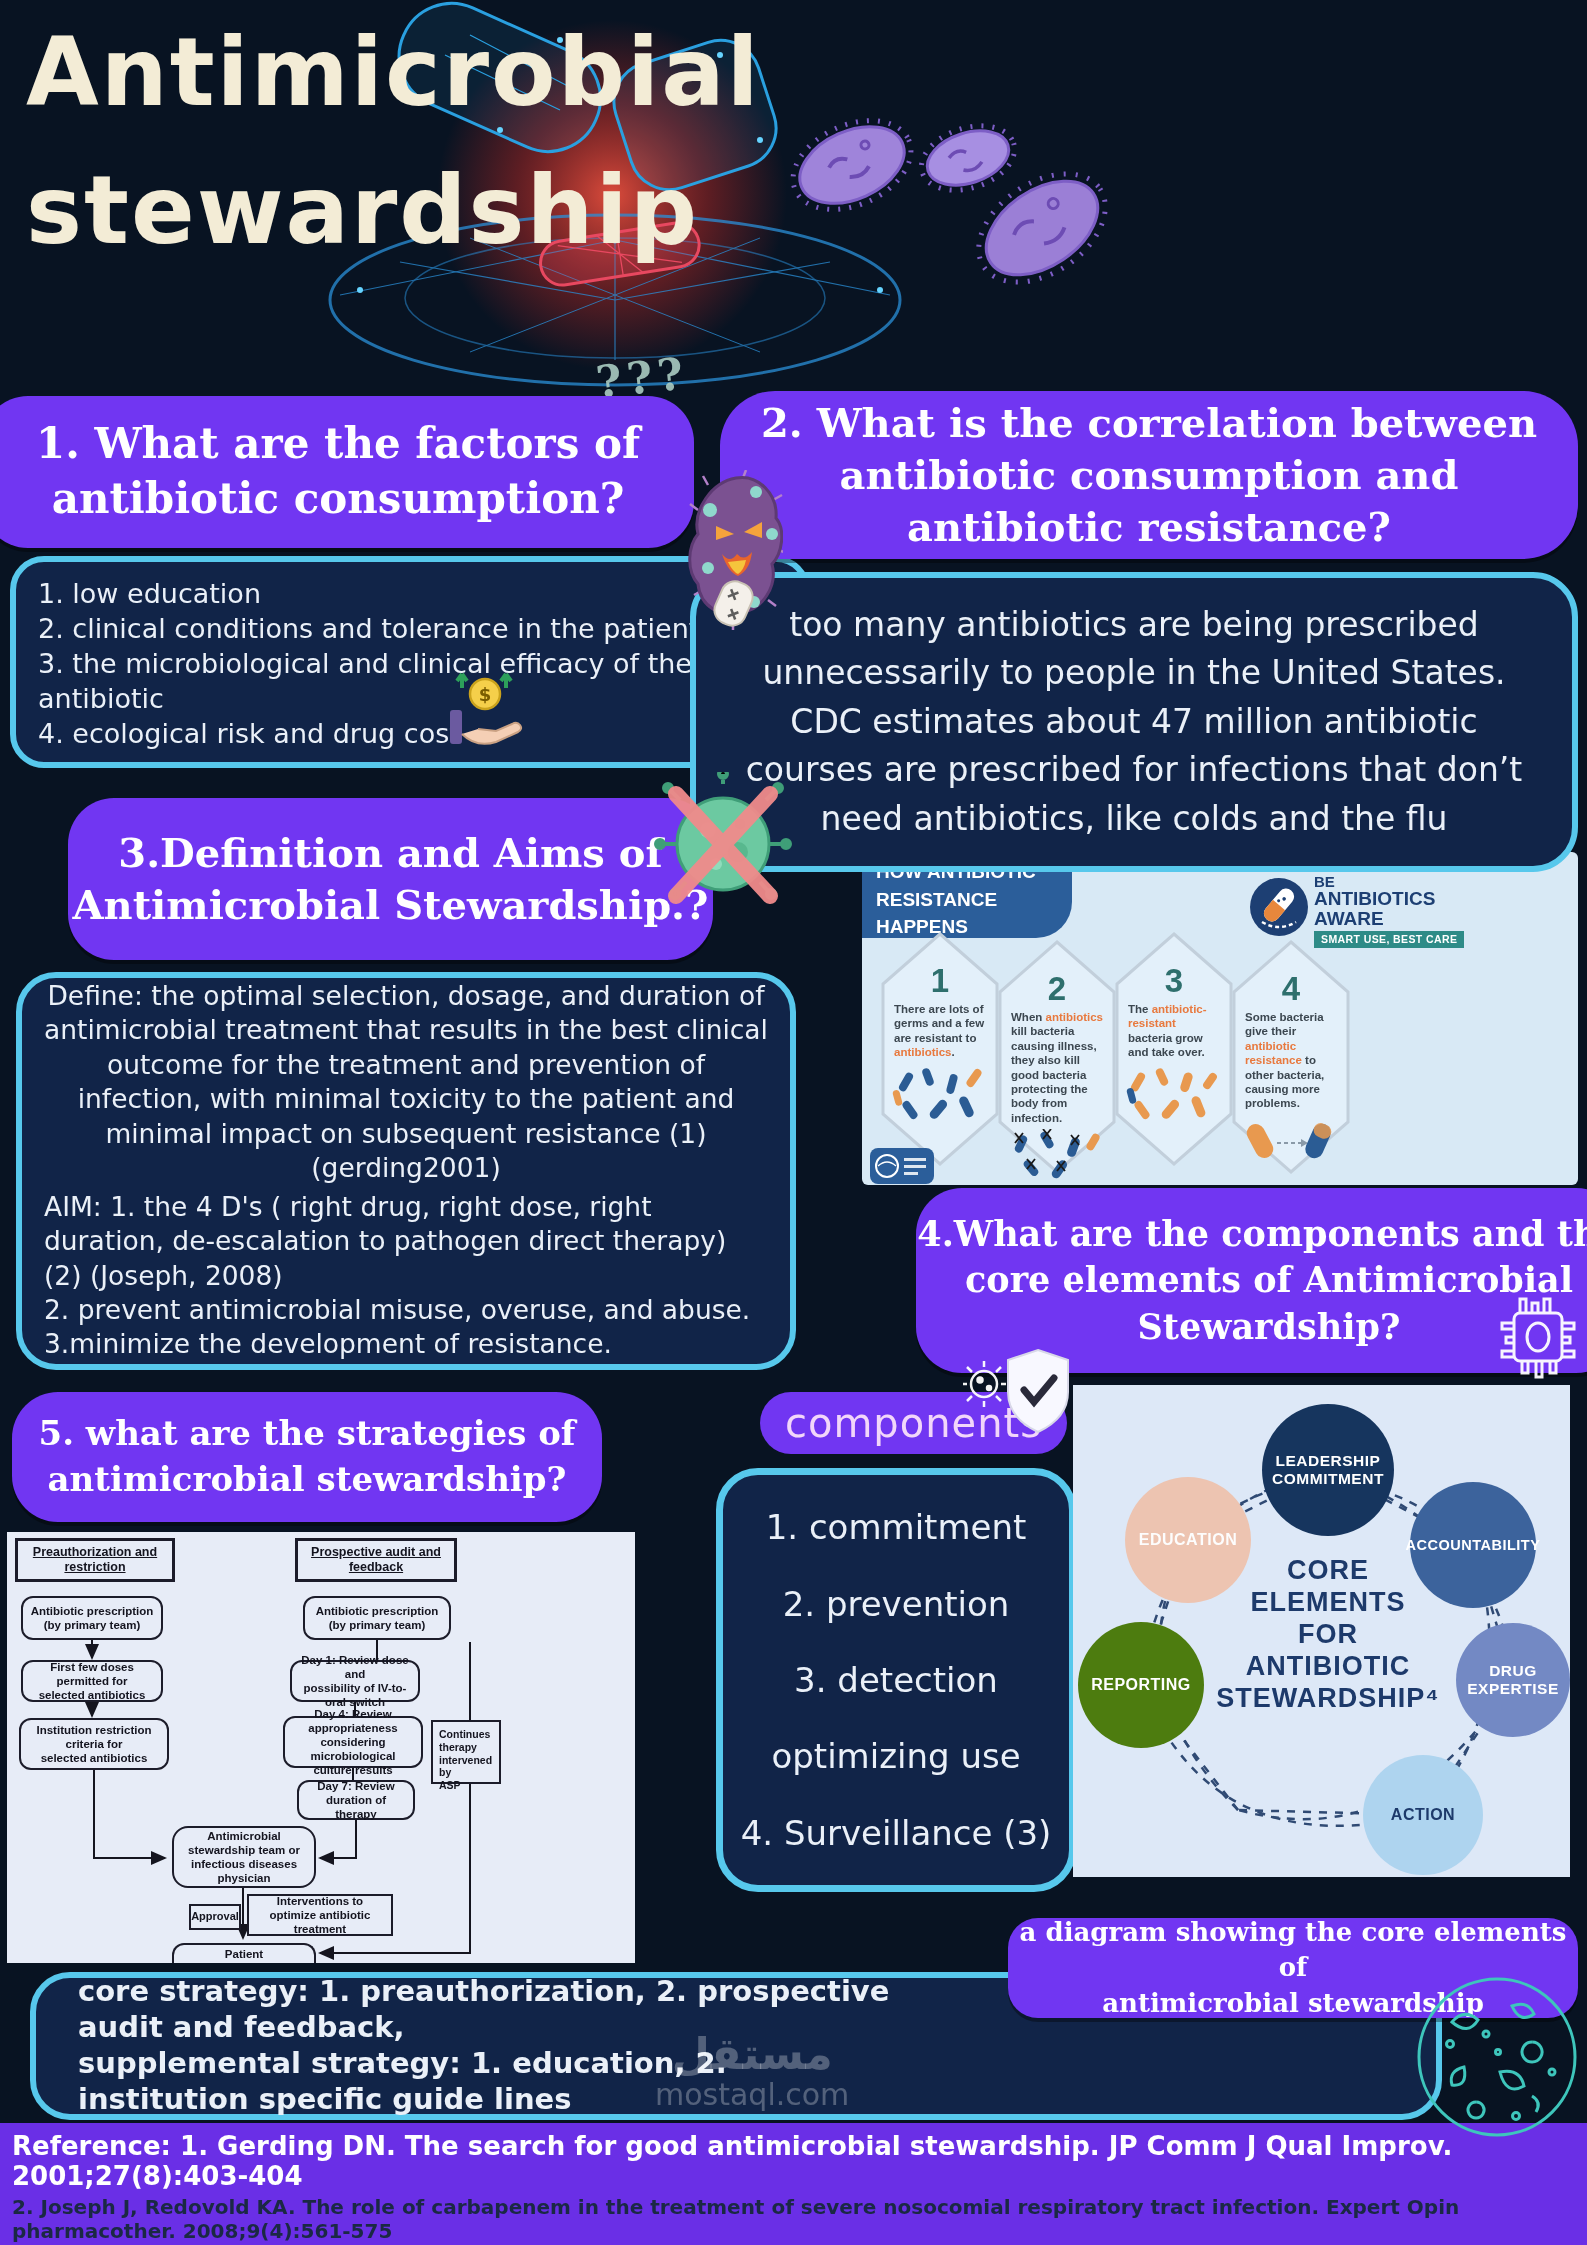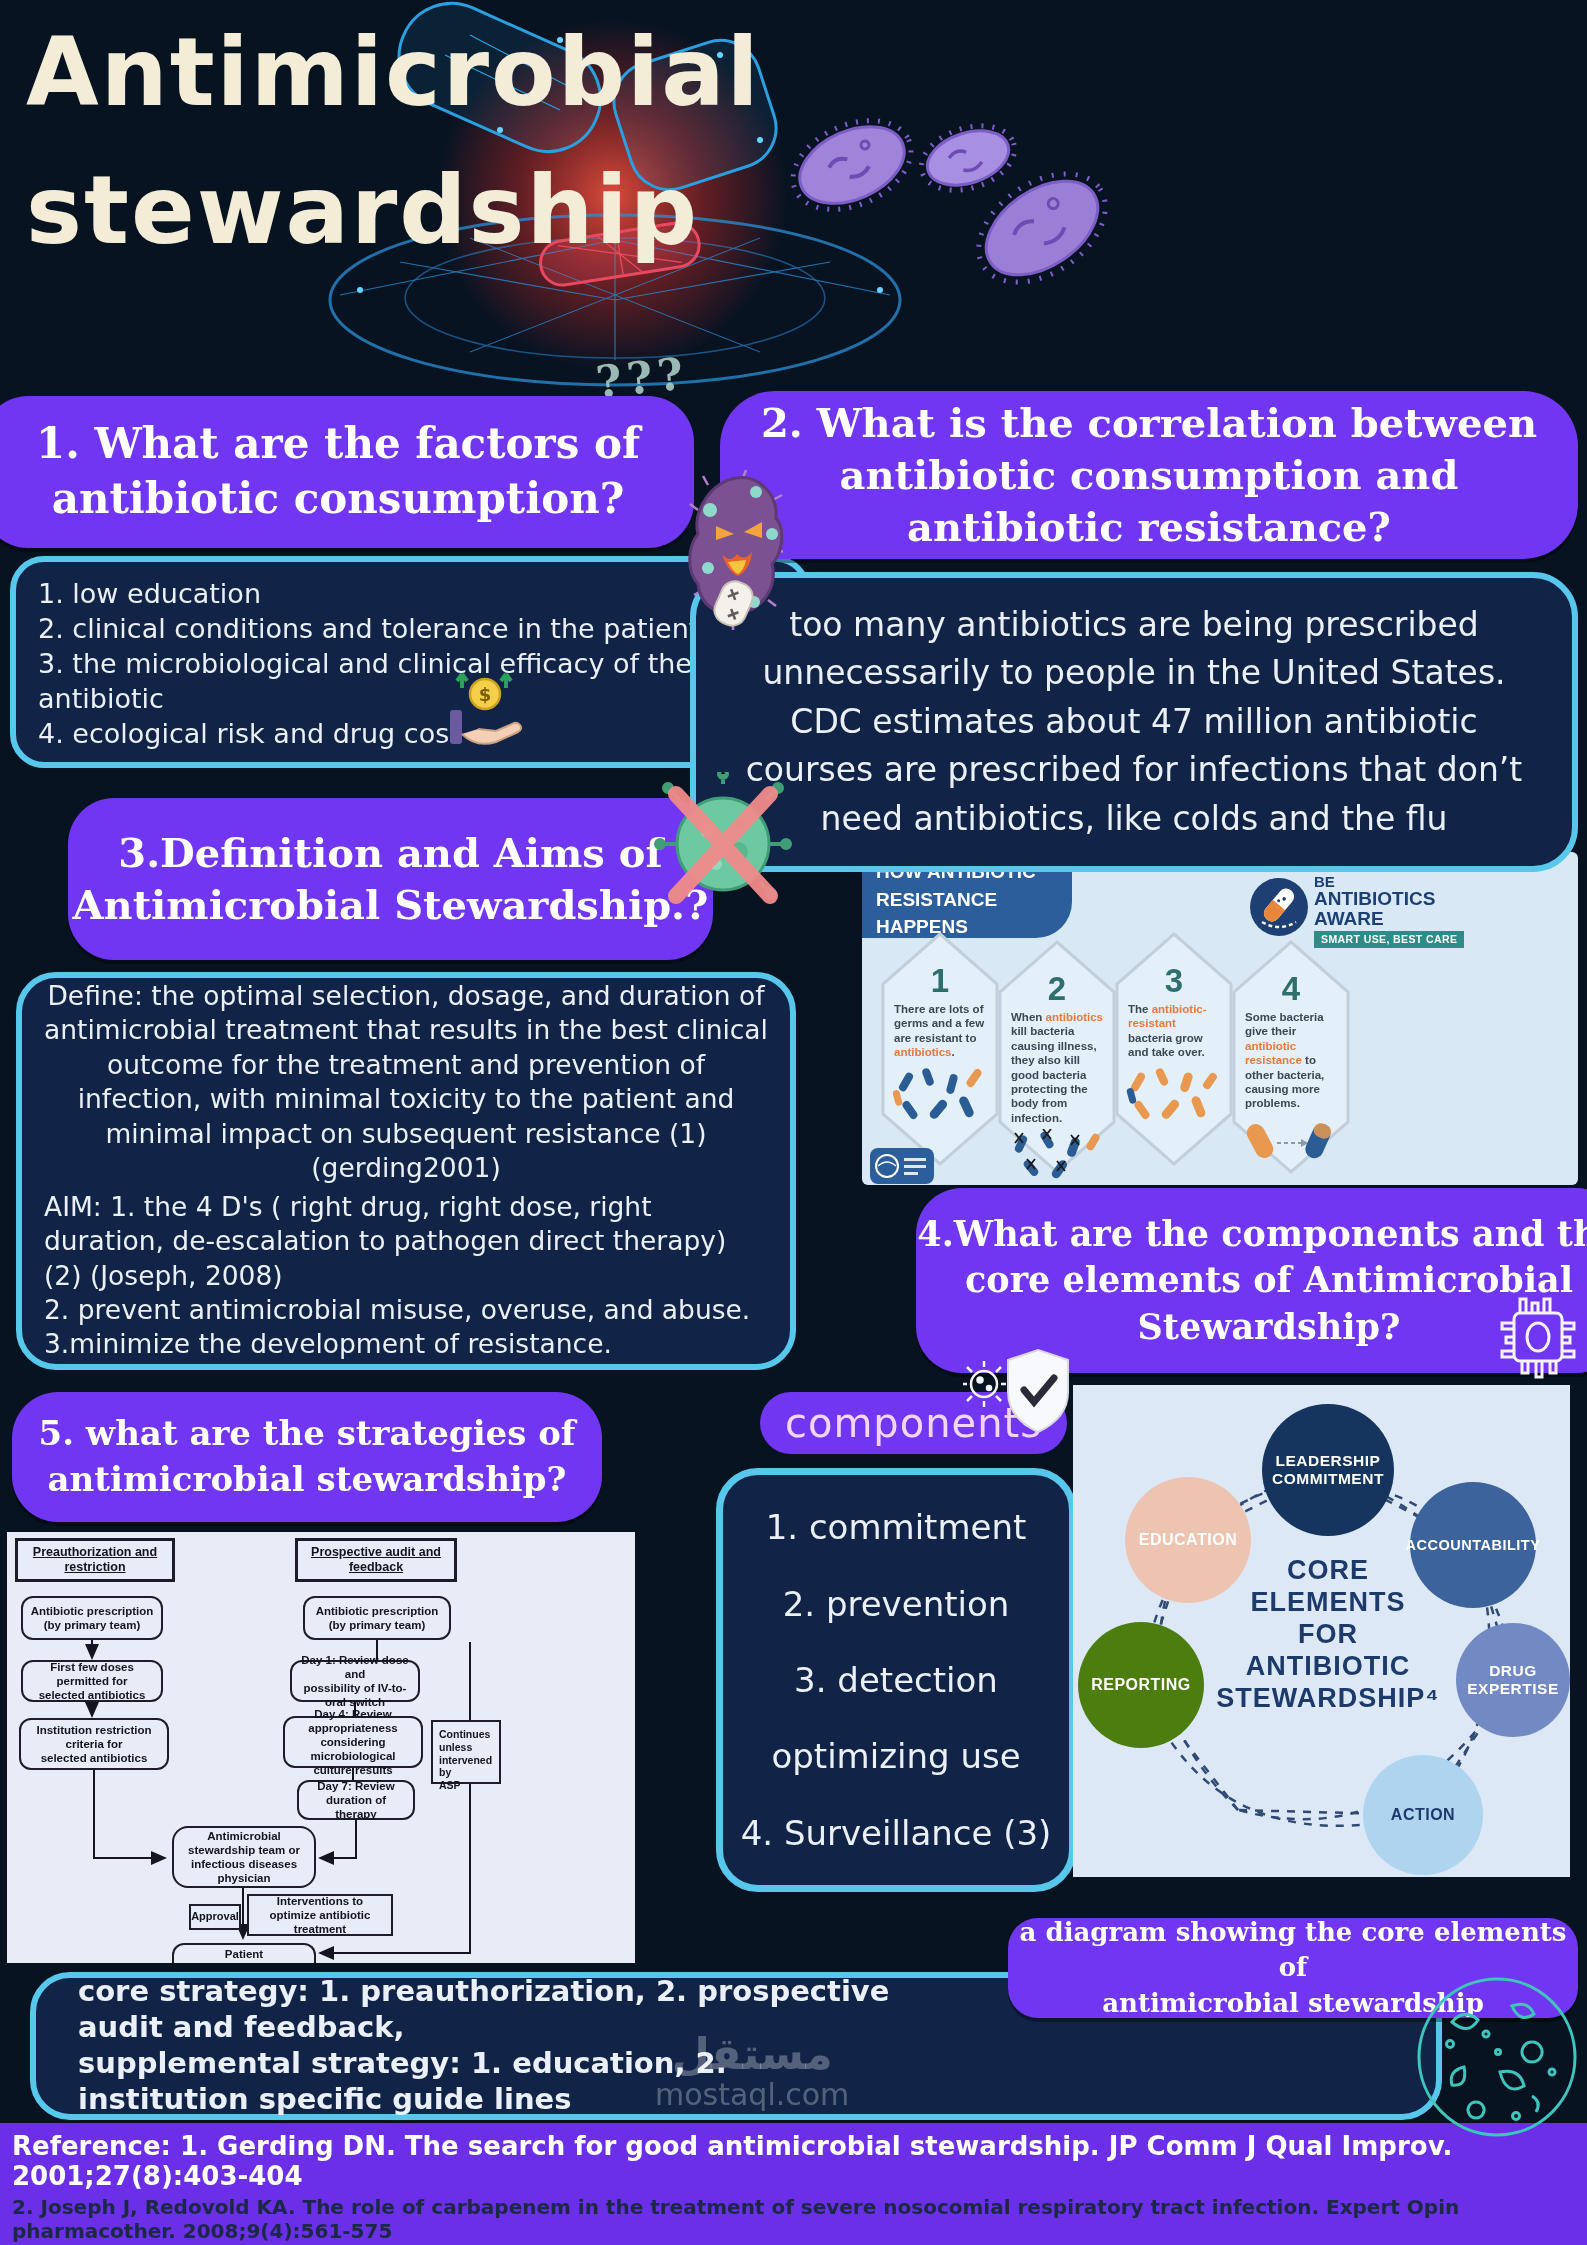--- a/index.html
+++ b/index.html
@@ -465,21 +465,21 @@
     <div class="fc-box" style="left:296px;top:64px;width:148px;height:44px;">Antibiotic prescription
 (by primary team)</div>
     <div class="fc-box" style="left:283px;top:128px;width:130px;height:42px;">Day 1: Review dose and
 possibility of IV-to-oral switch</div>
     <div class="fc-box" style="left:276px;top:184px;width:140px;height:52px;">Day 4: Review appropriateness
 considering microbiological
 culture results</div>
     <div class="fc-box" style="left:290px;top:248px;width:118px;height:40px;">Day 7: Review duration of
 therapy</div>
     <div class="fc-box fc-note" style="left:424px;top:188px;width:70px;height:64px;">Continues
-unless
+therapy
 intervened by
 ASP</div>
     <div class="fc-box" style="left:165px;top:294px;width:144px;height:62px;border-radius:16px;">Antimicrobial stewardship team or
 infectious diseases physician</div>
     <div class="fc-box" style="left:182px;top:372px;width:52px;height:26px;border-radius:0;font-size:11px;">Approval</div>
     <div class="fc-box" style="left:240px;top:362px;width:146px;height:42px;border-radius:0;">Interventions to optimize antibiotic
 treatment</div>
     <div class="fc-box" style="left:165px;top:411px;width:144px;height:20px;border-radius:12px 12px 0 0;border-bottom:none;align-items:flex-end;">Patient</div>
   </div>
 

